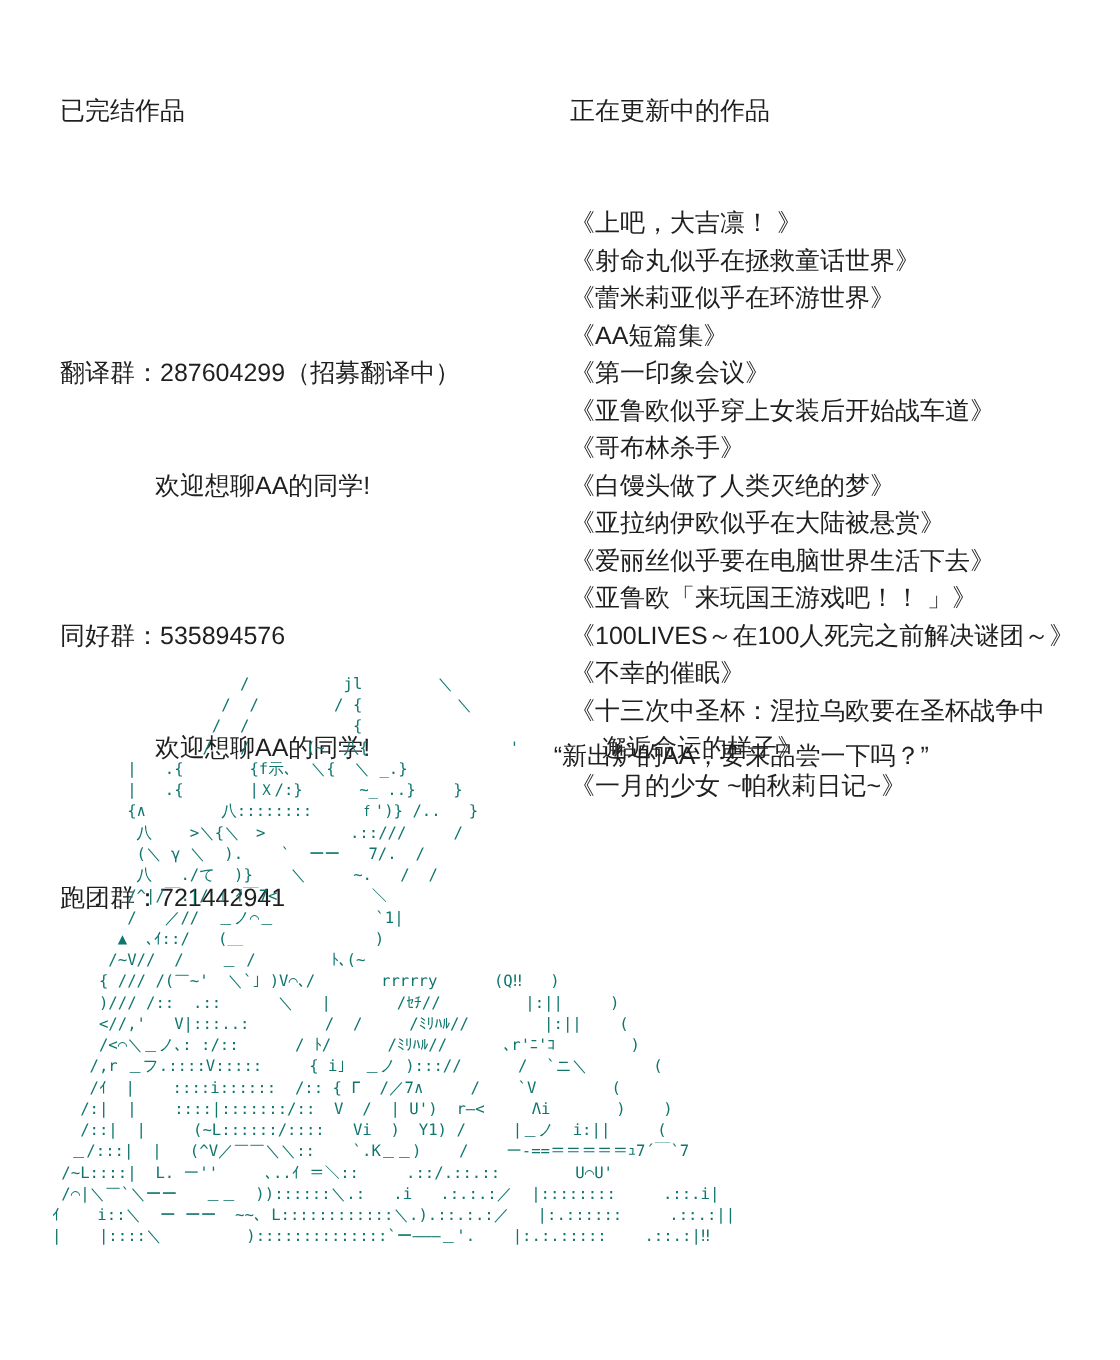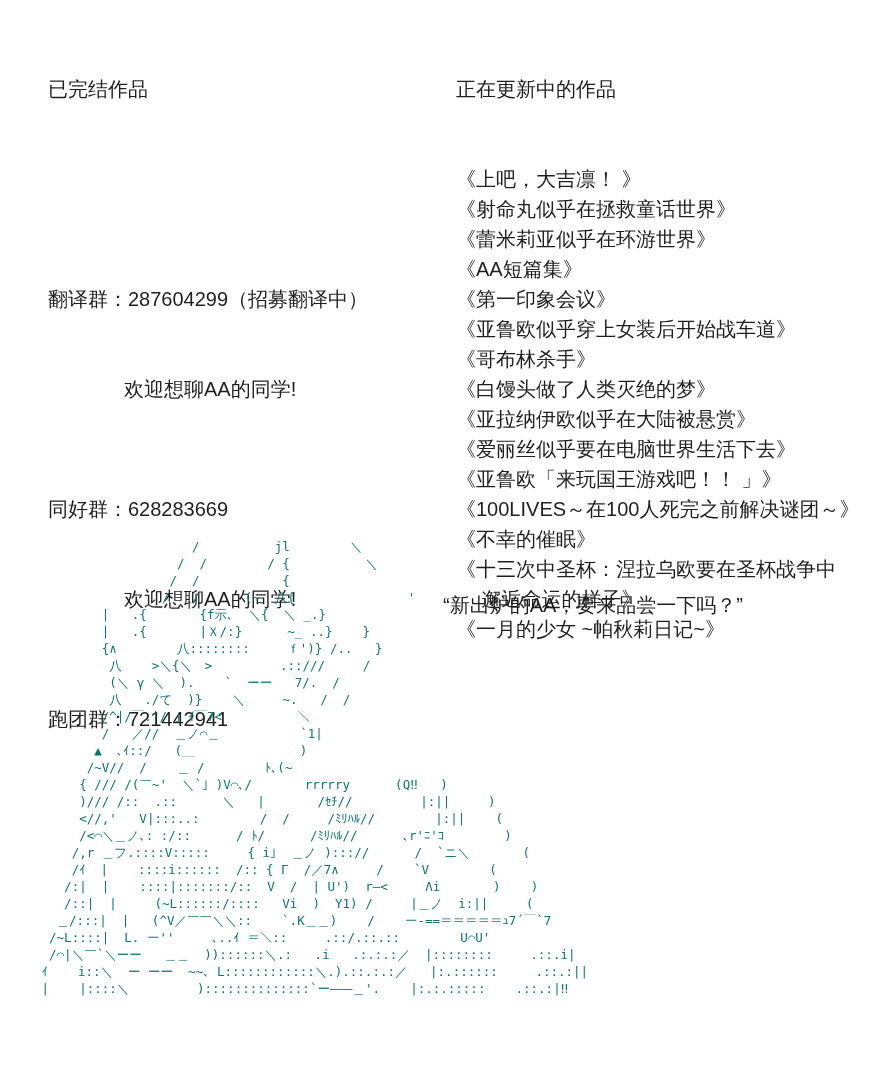--- a/index.html
+++ b/index.html
@@ -43,21 +43,21 @@
 </head>
 <body>
 
 <div class="col col-left">
   <div>已完结作品</div>
   <div class="spacer"></div>
 
   <div class="group-row"><span>翻译群：</span><span>287604299（招募翻译中）</span></div>
   <div class="group-note">欢迎想聊AA的同学!</div>
 
-  <div class="group-row"><span>同好群：</span><span>628283669</span></div>
+  <div class="group-row"><span>同好群：</span><span>535894576</span></div>
   <div class="group-note">欢迎想聊AA的同学!</div>
 
   <div class="group-row"><span>跑团群：</span><span>721442941</span></div>
   
 </div>
 
 <div class="col col-right">
   <div>正在更新中的作品</div>
   <div><div>《上吧，大吉凛！ 》</div><div>《射命丸似乎在拯救童话世界》</div><div>《蕾米莉亚似乎在环游世界》</div><div>《AA短篇集》</div><div>《第一印象会议》</div><div>《亚鲁欧似乎穿上女装后开始战车道》</div><div>《哥布林杀手》</div><div>《白馒头做了人类灭绝的梦》</div><div>《亚拉纳伊欧似乎在大陆被悬赏》</div><div>《爱丽丝似乎要在电脑世界生活下去》</div><div>《亚鲁欧「来玩国王游戏吧！！ 」》</div><div>《100LIVES～在100人死完之前解决谜团～》</div><div>《不幸的催眠》</div><div>《十三次中圣杯：涅拉乌欧要在圣杯战争中</div><div>　 邂逅命运的样子》</div><div>《一月的少女 ~帕秋莉日记~》</div></div>
 </div>

